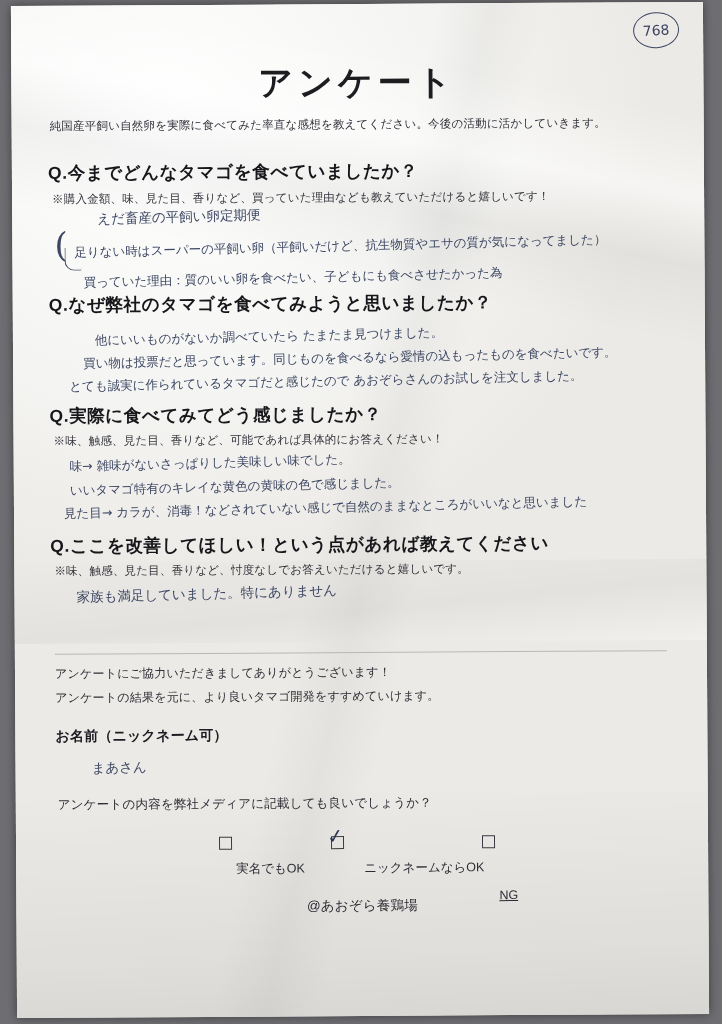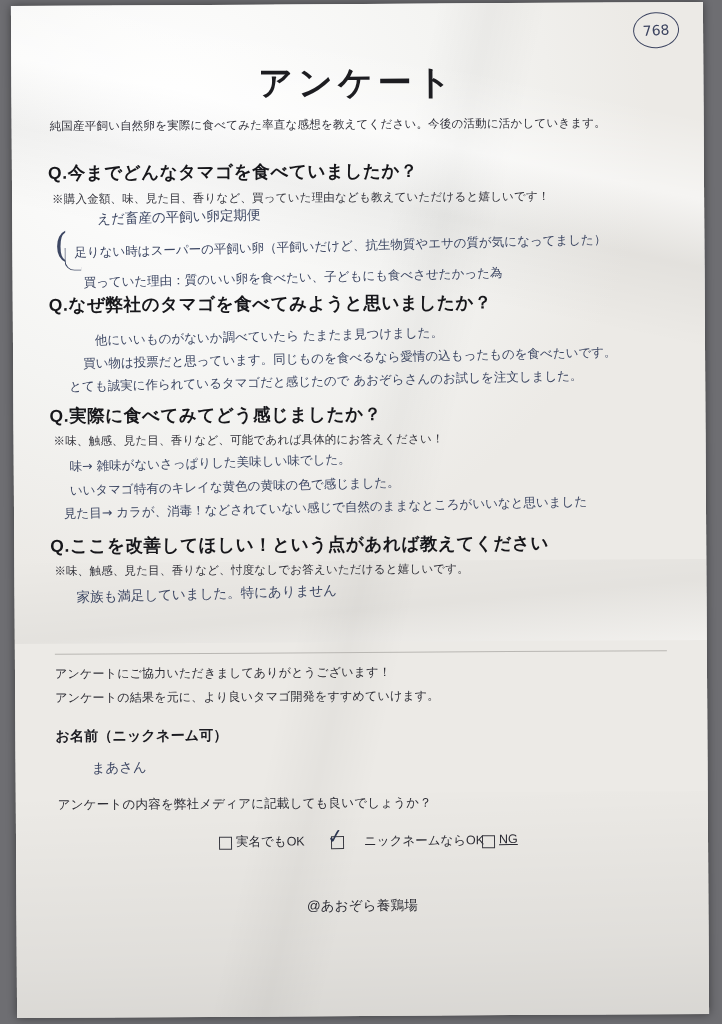--- a/index.html
+++ b/index.html
@@ -125,20 +125,21 @@
   .cbox {
     position: absolute;
     width: 11px; height: 11px;
     border: 1.2px solid #3a3a42;
   }
   .cb-label {
     position: absolute;
     font-size: 12.5px;
     color: #2b2b33;
     white-space: nowrap;
+    margin-top: 27px;
   }
   .check-mark {
     position: absolute;
     font-family: "DejaVu Sans", sans-serif;
     color: #2b3550;
     font-size: 20px;
     line-height: 1;
     transform: rotate(-8deg);
   }
 
@@ -242,19 +243,19 @@
       <div class="print media-q" style="top:791px;">アンケートの内容を弊社メディアに記載しても良いでしょうか？</div>
 
       <div class="cbox" style="left:203px; top:832px;"></div>
       <div class="cb-label" style="left:220px; top:829px;">実名でもOK</div>
 
       <div class="cbox" style="left:315px; top:832px;"></div>
       <div class="check-mark" style="left:311px; top:822px;">✓</div>
       <div class="cb-label" style="left:348px; top:829px;">ニックネームならOK</div>
 
       <div class="cbox" style="left:466px; top:832px;"></div>
-      <div class="cb-label" style="left:483px; top:829px;text-decoration:underline;">NG</div>
+      <div class="cb-label" style="left:483px; top:858px;text-decoration:underline;">NG</div>
 
       <div class="print brand" style="top:893px;">@あおぞら養鶏場</div>
 
     </div>
   </div>
 </div>
 
 </body></html>

